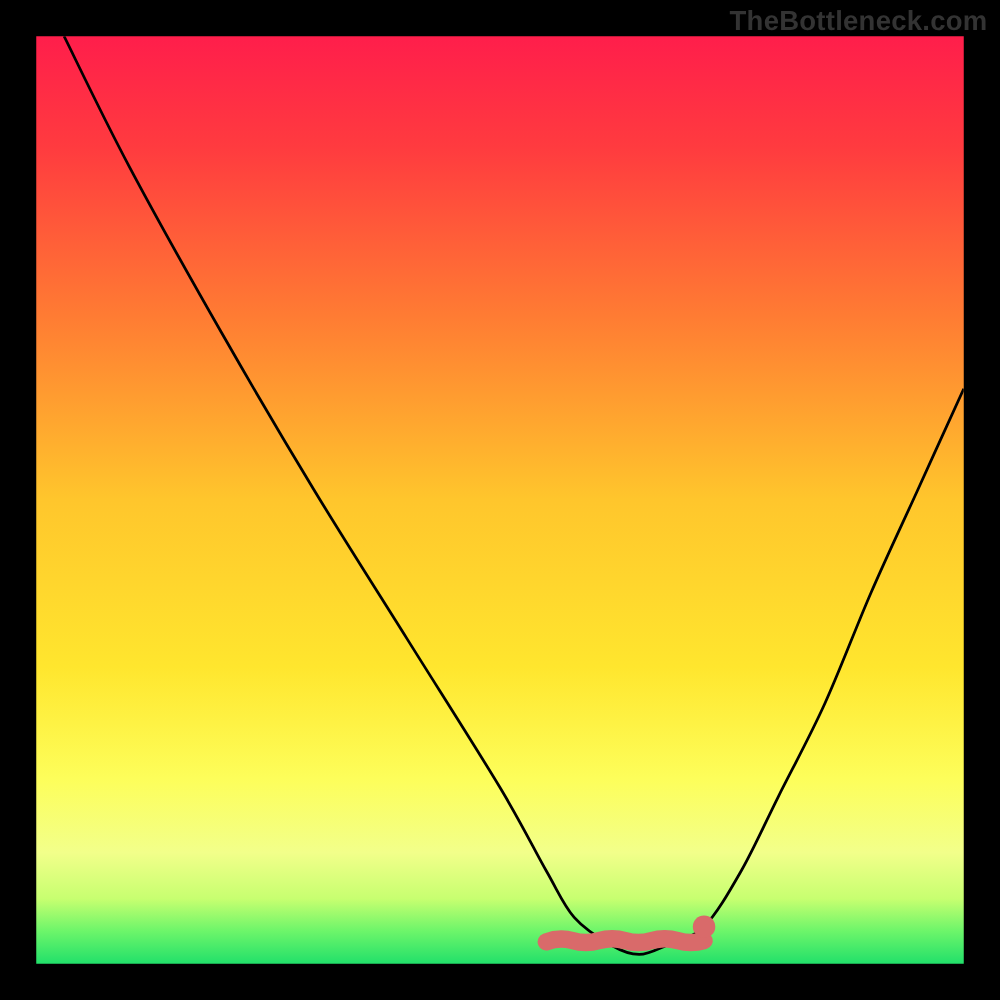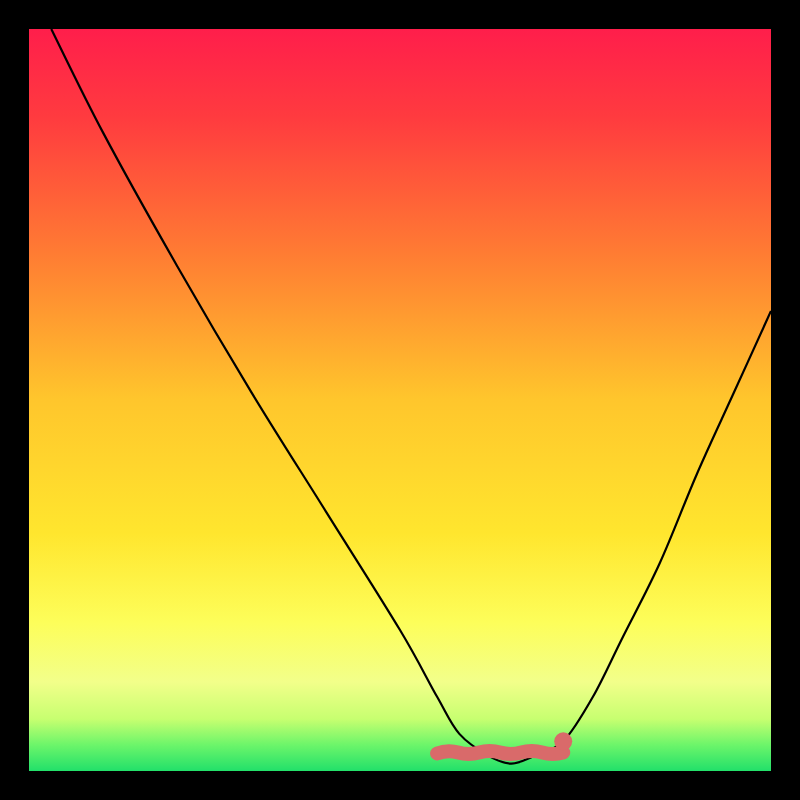--- a/index.html
+++ b/index.html
@@ -31,13 +31,14 @@
         </clipPath>
     </defs>
     <rect id="bg-rect" x="0" y="0" width="800" height="800" fill="#000"></rect>
     <rect id="plot-rect" fill="url(#bg-grad)" x="29" y="29" width="742" height="742"></rect>
     <g id="plot-group" clip-path="url(#plot-clip)">
       <path id="curve-path" fill="none" stroke="#000000" stroke-width="2.2" d="M 51.26 29 C 59.916666666666664 46.31333333333333, 82.17666666666666 93.30666666666667, 103.2 132.88 C 124.22333333333334 172.45333333333332, 152.66666666666669 223.1566666666666, 177.4 266.43999999999994 C 202.13333333333333 309.72333333333324, 226.86666666666667 351.77, 251.6 392.58 C 276.3333333333333 433.39, 301.06666666666666 471.7266666666667, 325.8 511.3 C 350.53333333333336 550.8733333333333, 381.45 599.1033333333335, 400 630.0200000000001 C 418.55 660.9366666666667, 427.2066666666667 679.4866666666668, 437.1 696.8000000000001 C 446.99333333333334 714.1133333333333, 450.70333333333326 724.0066666666667, 459.35999999999996 733.9 C 468.01666666666665 743.7933333333333, 480.3833333333333 751.2133333333333, 489.04 756.16 C 497.6966666666667 761.1066666666667, 503.88 763.58, 511.3 763.58 C 518.72 763.58, 524.9033333333334 759.87, 533.5600000000001 756.16 C 542.2166666666667 752.4499999999999, 553.3466666666667 751.2133333333333, 563.24 741.3199999999999 C 573.1333333333333 731.4266666666666, 583.0266666666666 714.1133333333333, 592.92 696.8000000000001 C 602.8133333333333 679.4866666666668, 611.47 659.7, 622.6 637.44 C 633.73 615.1800000000001, 647.3333333333333 590.4466666666667, 659.6999999999999 563.24 C 672.0666666666666 536.0333333333333, 684.4333333333334 502.6433333333333, 696.8000000000001 474.2 C 709.1666666666667 445.75666666666666, 721.5333333333333 419.78666666666663, 733.9 392.58 C 746.2666666666667 365.37333333333333, 764.8166666666666 324.56333333333333, 771 310.96"></path>
       <path id="range-path" fill="none" stroke="#D96A6A" stroke-width="14" stroke-linecap="round" d="M 437.1 753.4499999999999 Q 447.6116666666667 749.4499999999999, 458.12333333333333 752.4499999999999 Q 468.635 755.4499999999999, 479.1466666666667 752.4499999999999 Q 489.65833333333336 749.4499999999999, 500.17 752.4499999999999 Q 510.6816666666667 755.4499999999999, 521.1933333333334 752.4499999999999 Q 531.705 749.4499999999999, 542.2166666666667 752.4499999999999 Q 552.7283333333334 755.4499999999999, 563.24 752.4499999999999"></path>
       <circle id="range-dot" r="9" fill="#D96A6A" cx="563.24" cy="741.3199999999999"></circle>
     </g>
   </svg>
+  <div class="watermark">TheBottleneck.com</div>
 </div>
 
 </body></html>

